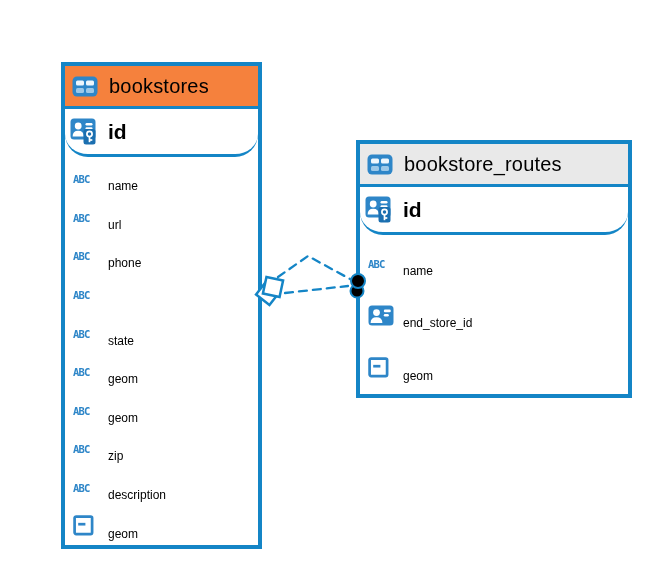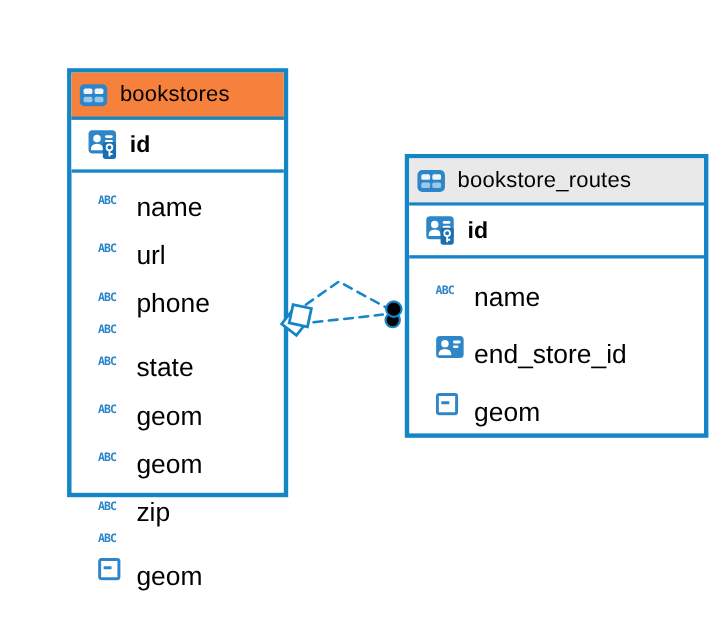--- a/index.html
+++ b/index.html
@@ -11,58 +11,59 @@
   }
   .canvas { position:absolute; inset:0; }
 
   .entity-table {
     position:absolute;
     box-sizing:border-box;
     border:4px solid var(--border-blue);
     background:#ffffff;
     display:flex; flex-direction:column;
   }
-  #table-0 { left:61px; top:62px; width:201px; height:390px; }
-  #table-1 { left:368px; top:140px; width:276px; height:258px; }
+  #table-0 { left:61px; top:62px; width:201px; height:487px; }
+  #table-1 { left:356px; top:140px; width:276px; height:258px; }
 
   .tbl-header {
     height:40px; flex:0 0 40px;
     display:flex; align-items:center;
     padding-left:7px; gap:9px;
     border-bottom:3px solid var(--border-blue);
   }
   .hdr-orange { background:var(--selected-header); }
   .hdr-gray   { background:var(--gray-header); }
 
   .tbl-title {
     font-size:20px; color:var(--text); white-space:nowrap;
     letter-spacing:0.2px;
   }
 
   .pk-row {
     height:45px; flex:0 0 45px;
     display:flex; align-items:center;
-    padding-left:15px; gap:7px;
+    padding-left:5px; gap:7px;
     border-bottom:3px solid var(--border-blue);
     background:#fff;
+    border-radius:23px;
   }
   .pk-label { font-size:21px; font-weight:bold; color:var(--text); }
 
   .cols { flex:1; display:flex; flex-direction:column; padding-top:2px; }
   .col-row {
     flex:1;
     display:flex; align-items:center;
-    padding-left:24px; gap:7px;
+    padding-left:8px; gap:7px;
   }
   .col-icon {
     width:28px; flex:0 0 28px;
     display:flex; align-items:center; justify-content:flex-start;
   }
   .pk-icon { width:31px; flex:0 0 31px; }
-  .col-label { font-size:24px; color:var(--text); white-space:nowrap;margin-top:16px; }
+  .col-label { font-size:12px; color:var(--text); white-space:nowrap;margin-top:16px; }
 
   svg.connectors { position:absolute; left:0; top:0; pointer-events:none; }
   .dash    { fill:none; stroke:var(--border-blue); stroke-width:2.3; stroke-dasharray:8 6; stroke-linecap:round; }
   .diamond { fill:#ffffff; stroke:var(--border-blue); stroke-width:2.5; }
   .dot     { fill:var(--dot-black); stroke:var(--border-blue); stroke-width:2; }
 </style>
 </head>
 <body style="--border-blue: #1485c6; --selected-header: #f5813d; --gray-header: #e9e9e9; --text: #000000; --dot-black: #000000;">
 
 <div class="canvas">
@@ -159,20 +160,21 @@
     </svg>
           </span>
           <span class="col-label">zip</span>
         </div>
         <div class="col-row">
           <span class="col-icon">
             <svg width="26" height="14" viewBox="0 0 26 14">
       <text x="0" y="11.5" font-family="DejaVu Sans Mono, monospace" font-size="10.5" font-weight="bold" letter-spacing="-0.8" fill="#2e86c8">ABC</text>
     </svg>
           </span>
+          <span class="col-label">description</span>
         </div>
         <div class="col-row">
           <span class="col-icon">
             <svg width="21" height="21" viewBox="0 0 21 21">
       <rect x="1.6" y="1.6" width="17.5" height="17.5" rx="1.5" fill="none" stroke="#2e86c8" stroke-width="2.7"></rect>
       <line x1="5.2" y1="9.2" x2="12.4" y2="9.2" stroke="#2e86c8" stroke-width="2.7"></line>
     </svg>
           </span>
           <span class="col-label">geom</span>
         </div>

